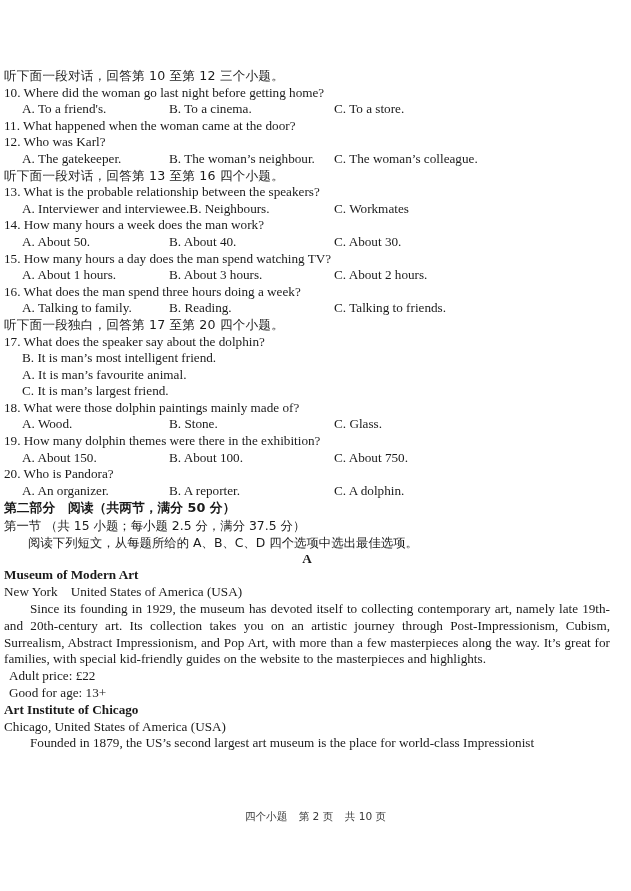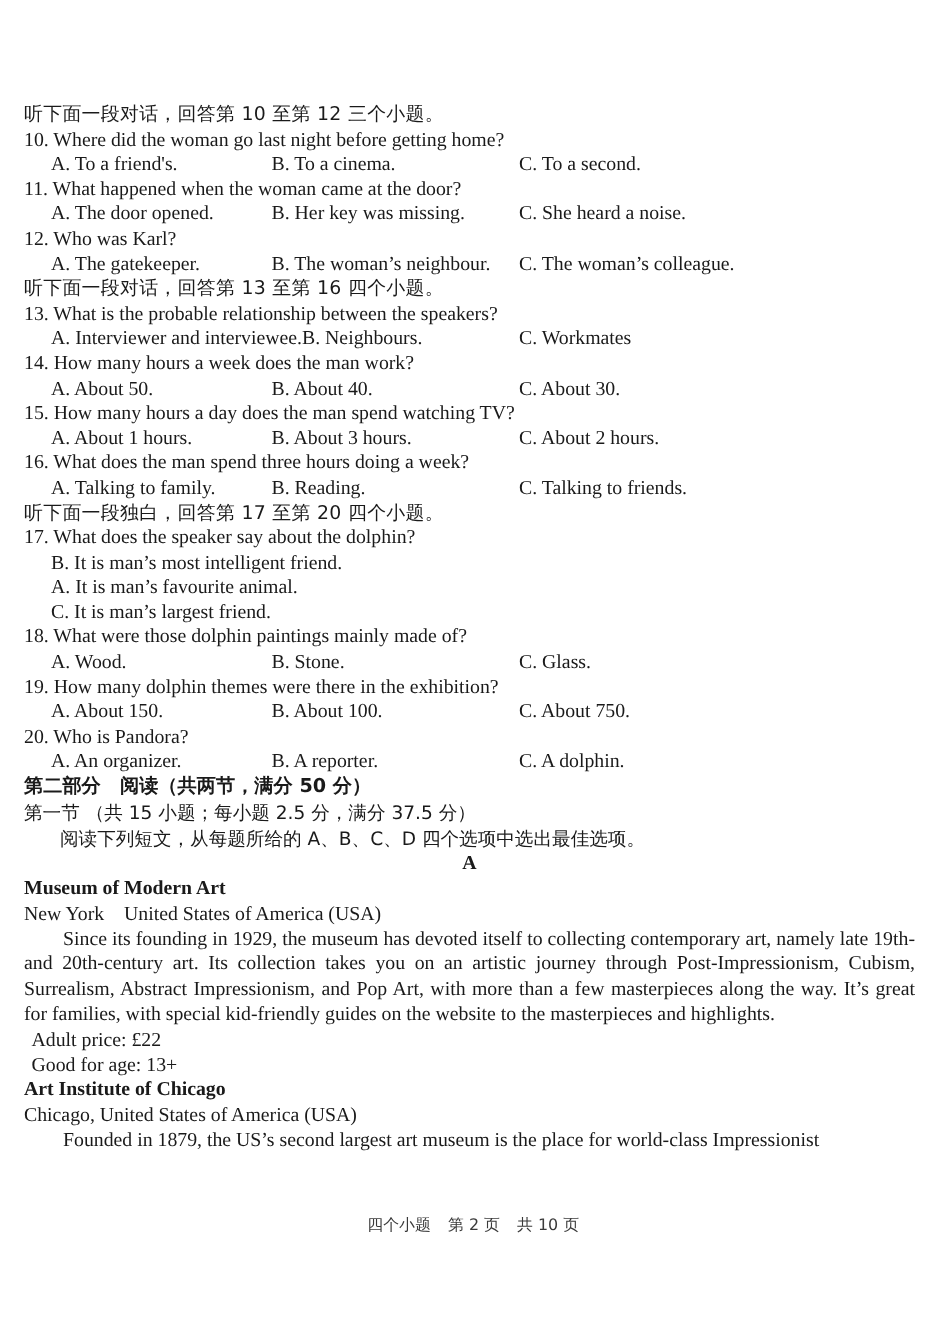--- a/index.html
+++ b/index.html
@@ -15,21 +15,21 @@
     color: #1a1a1a;
     -webkit-font-smoothing: antialiased;
   }
   .page {
     position: absolute;
     left: 0;
     top: 0;
     width: 631px;
     height: 698px;
     box-sizing: border-box;
-    padding: 68px 21px 0 16px;
+    padding: 68px 21px 0 4px;
   }
   .cn {
     font-family: "DejaVu Sans", "Liberation Sans", sans-serif;
     font-size: 12.6px;
     line-height: 16.6px;
     letter-spacing: 0.2px;
   }
 
   .q-line {
     font-size: 13.2px;
@@ -120,29 +120,24 @@
 <body>
 
 <div class="page">
 
   <div class="cn">听下面一段对话，回答第 10 至第 12 三个小题。</div>
 
   <div class="q-line">10. Where did the woman go last night before getting home?</div>
   <div class="opt-row">
     <span class="opt-a">A. To a friend's.</span>
     <span class="opt-b">B. To a cinema.</span>
-    <span class="opt-c">C. To a second.</span>
+    <span class="opt-c">C. To a store.</span>
   </div>
 
   <div class="q-line">11. What happened when the woman came at the door?</div>
-  <div class="opt-row">
-    <span class="opt-a">A. The door opened.</span>
-    <span class="opt-b">B. Her key was missing.</span>
-    <span class="opt-c">C. She heard a noise.</span>
-  </div>
 
   <div class="q-line">12. Who was Karl?</div>
   <div class="opt-row">
     <span class="opt-a">A. The gatekeeper.</span>
     <span class="opt-b">B. The woman’s neighbour.</span>
     <span class="opt-c">C. The woman’s colleague.</span>
   </div>
 
   <div class="cn">听下面一段对话，回答第 13 至第 16 四个小题。</div>
 

